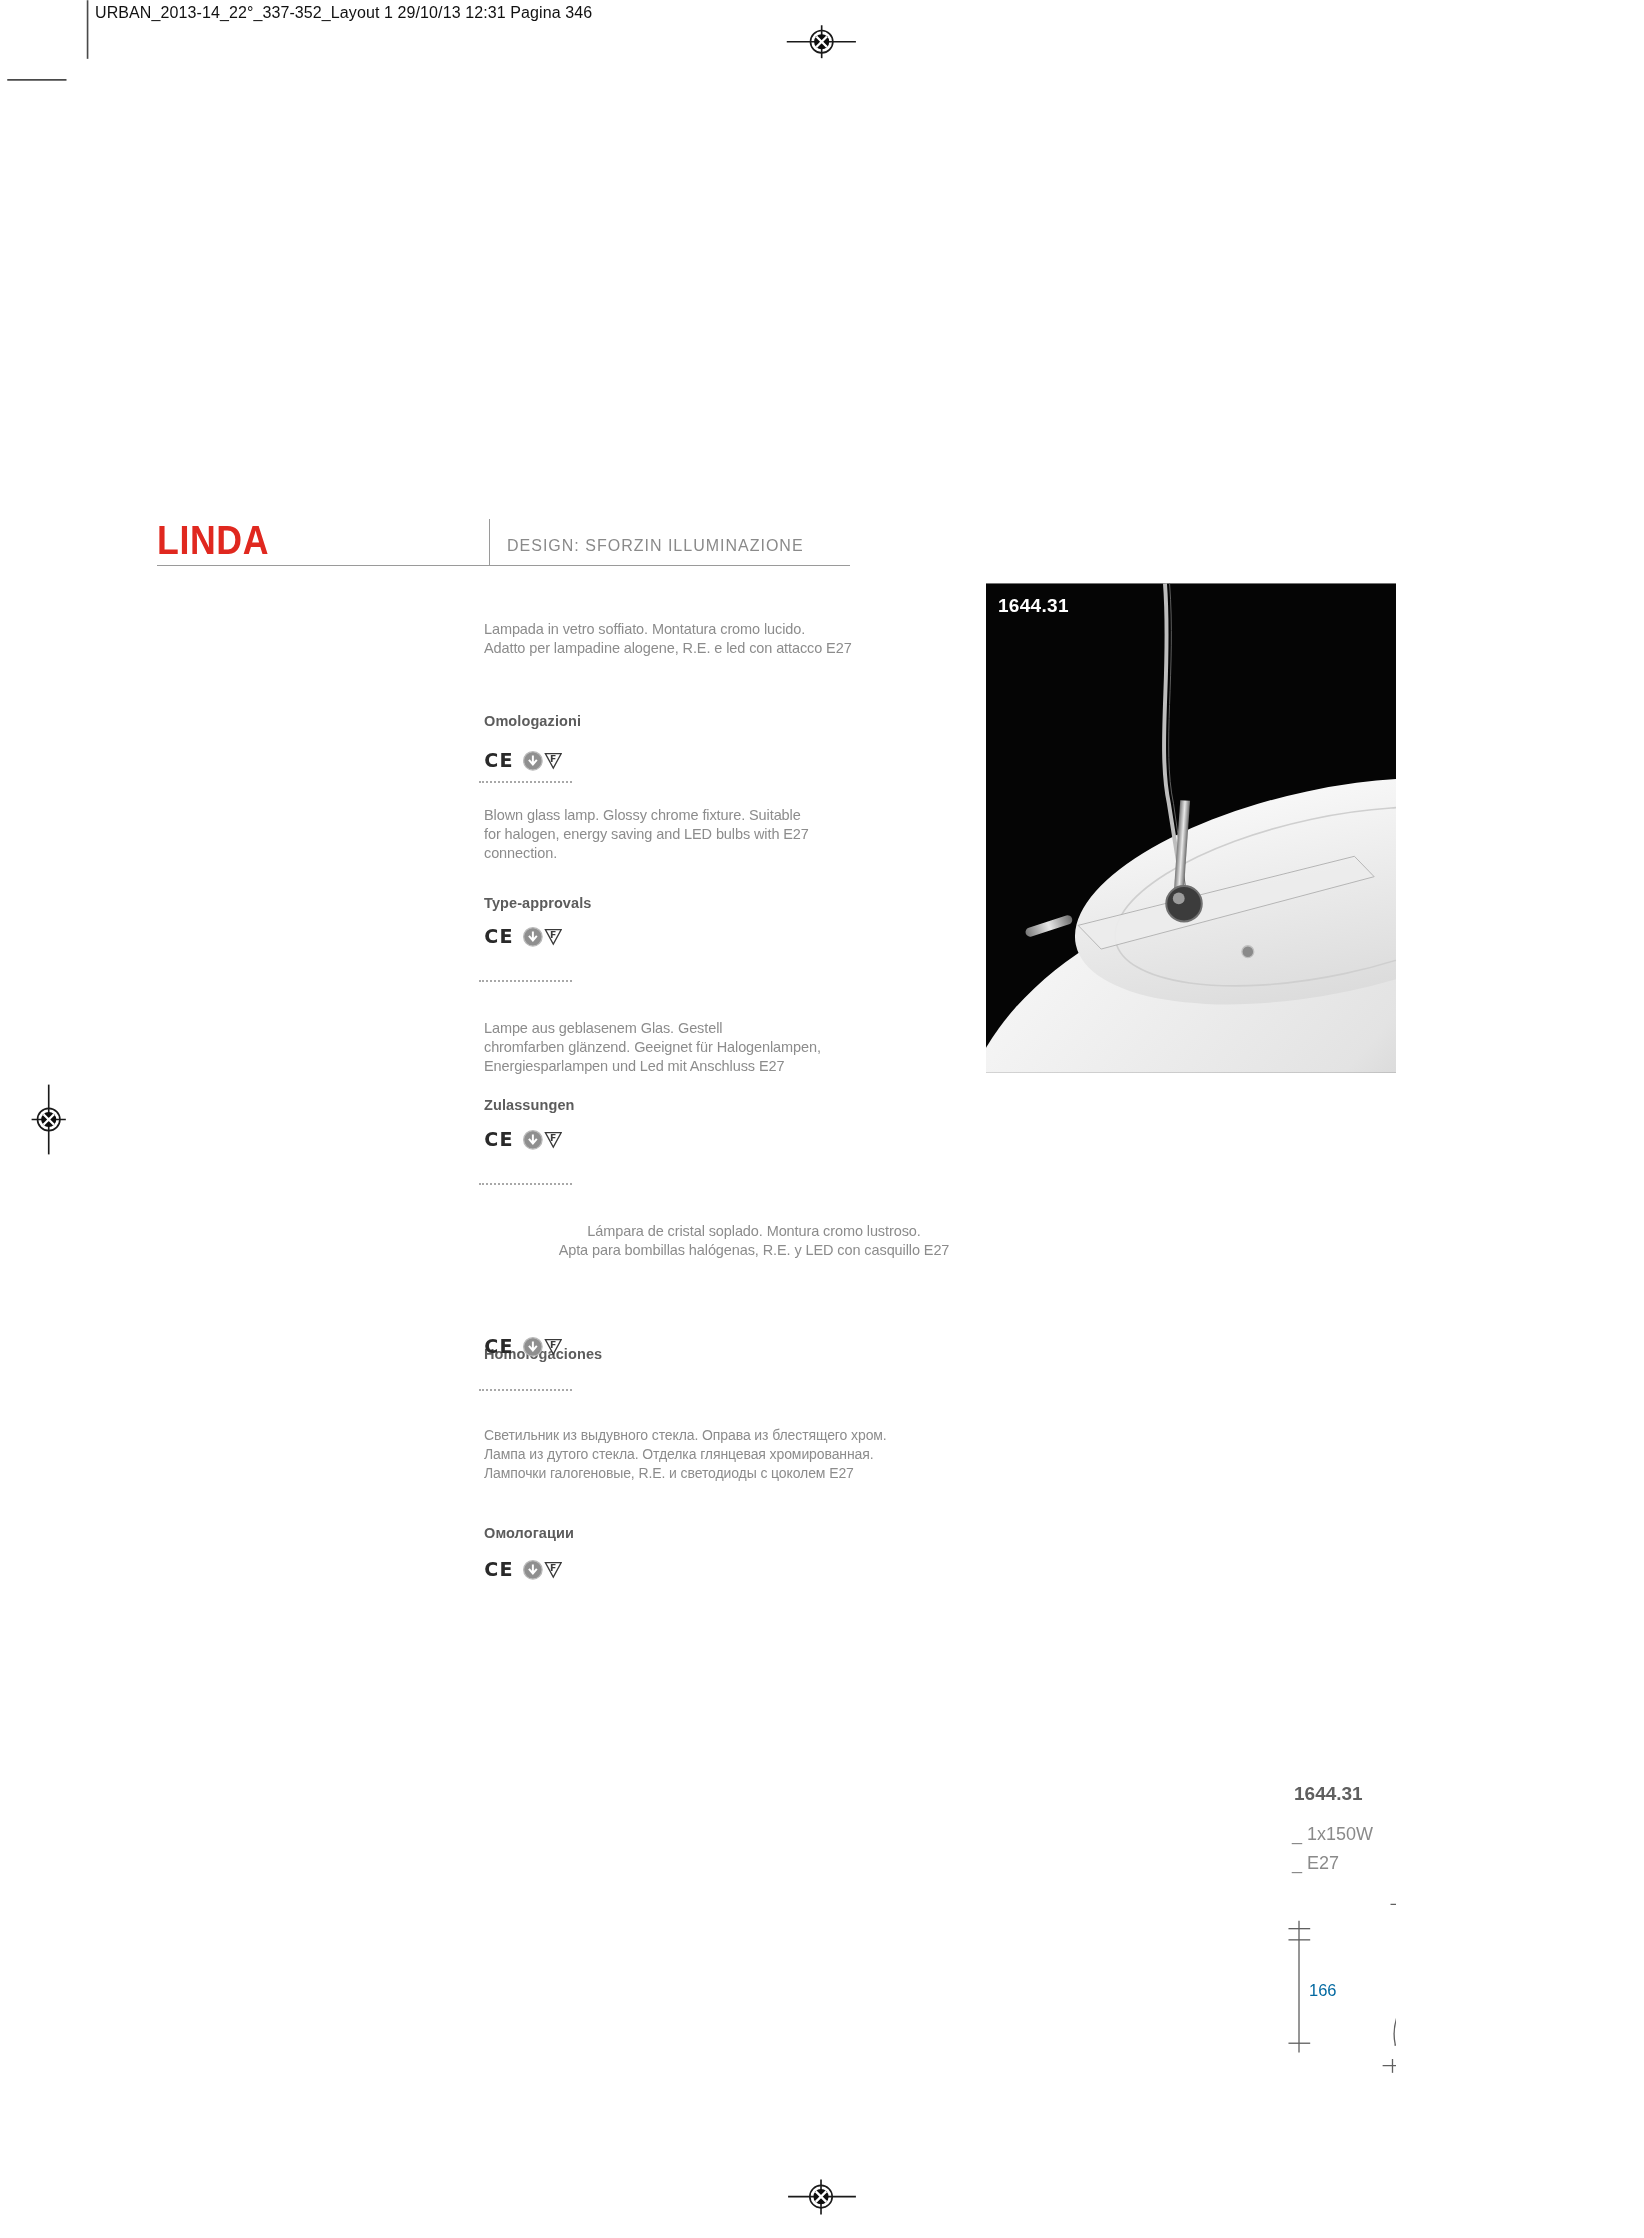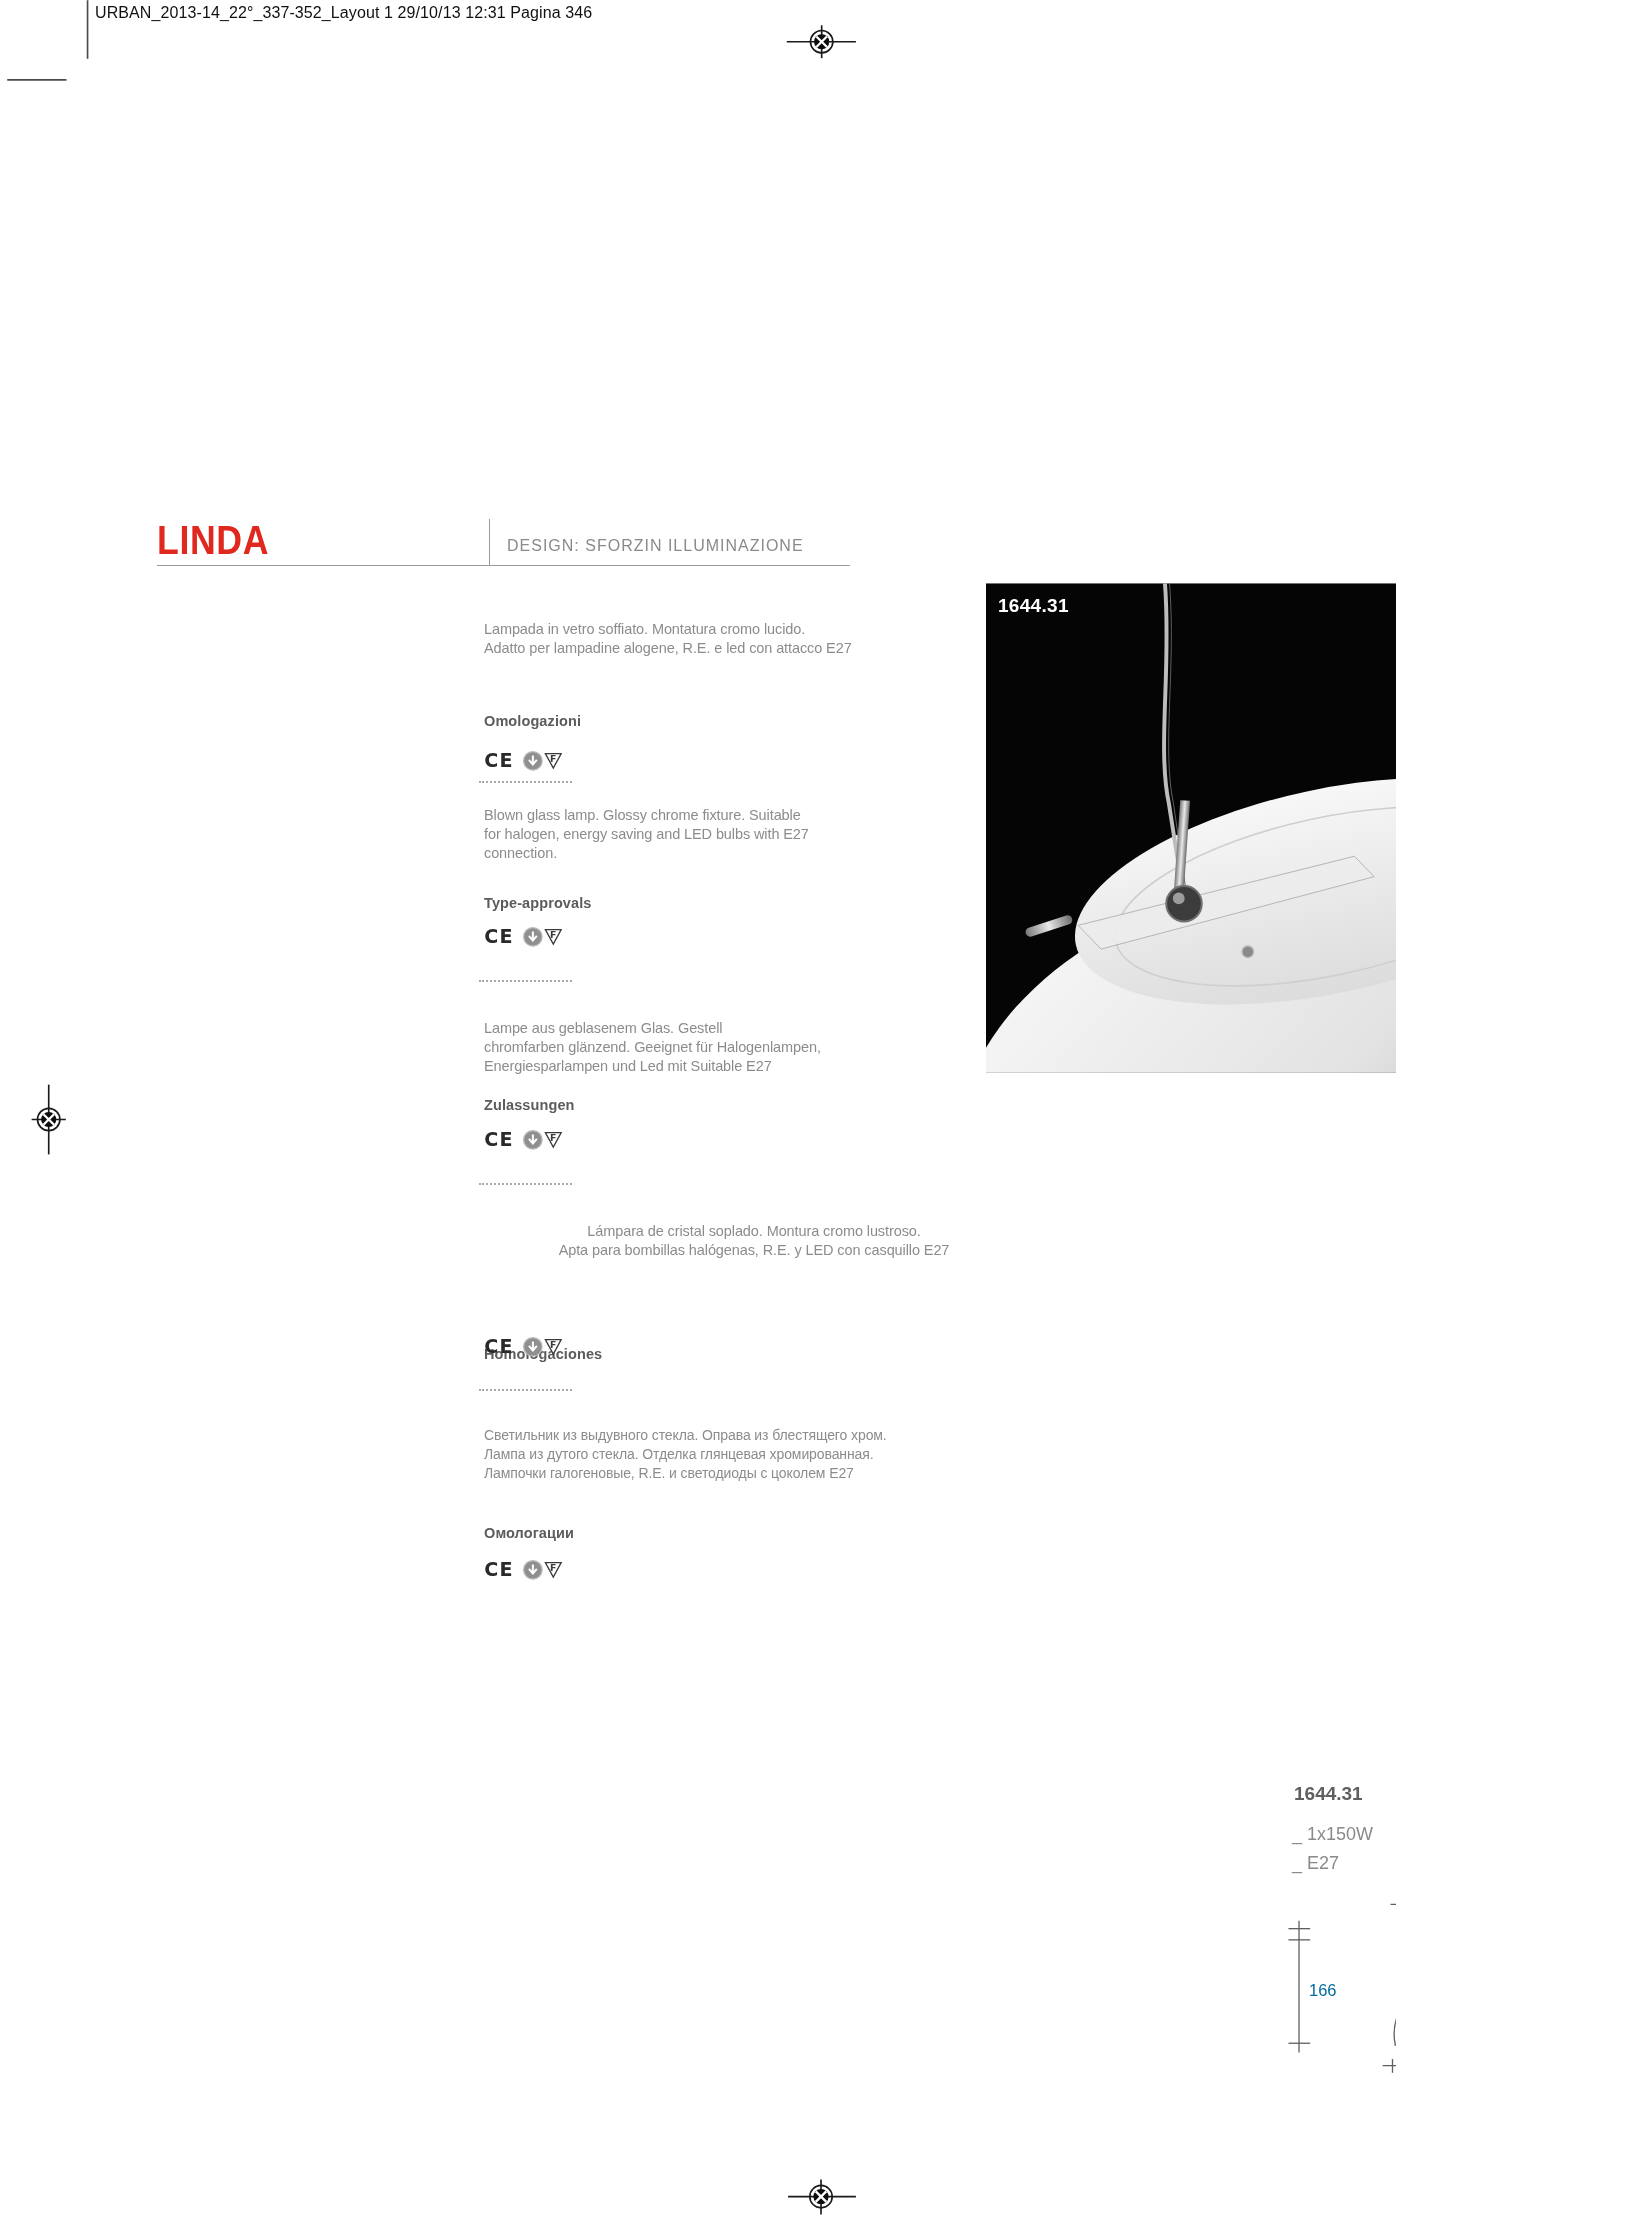--- a/index.html
+++ b/index.html
@@ -95,21 +95,21 @@
         <polygon points="93,7 117,7 105,29" fill="#fff" stroke="#3a3a3a" stroke-width="2"></polygon>
         <text class="fletter" x="100" y="19">F</text>
       </g>
     </svg>
     <div class="abs dots d1"></div>
   </div>
 
   <div>
     <div class="abs sec-text t2">Lampe aus geblasenem Glas. Gestell
 chromfarben glänzend. Geeignet für Halogenlampen,
-Energiesparlampen und Led mit Suitable E27</div>
+Energiesparlampen und Led mit Anschluss E27</div>
     <div class="abs sec-heading h2">Zulassungen</div>
     <svg class="abs icon-row ir2" viewBox="0 0 118 34">
       <text class="ce" x="0" y="27">CE</text>
       <g>
         <circle cx="74" cy="18" r="14" fill="#8f8f8f" stroke="#b9b9b9" stroke-width="2"></circle>
         <path d="M74 10 v12 M68 16.5 l6 7 6 -7" stroke="#fff" stroke-width="3" fill="none"></path>
       </g>
       <g>
         <polygon points="93,7 117,7 105,29" fill="#fff" stroke="#3a3a3a" stroke-width="2"></polygon>
         <text class="fletter" x="100" y="19">F</text>

